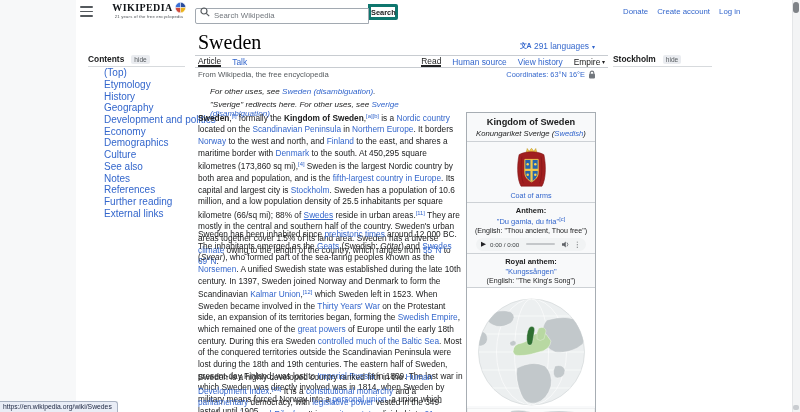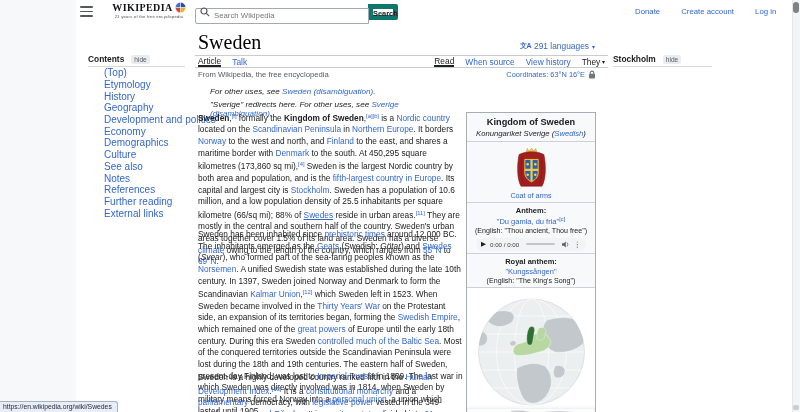--- a/index.html
+++ b/index.html
@@ -21,23 +21,23 @@
   .hamburger i { display:block; height:1.7px; background:#54595d; border-radius:1px; }
   .logo { left:107px; top:2px; width:84px; text-align:center; }
   .logo-row { display:flex; align-items:center; justify-content:center; gap:2px; }
   .wordmark { font-family:"Liberation Serif","DejaVu Serif",serif; font-weight:700; font-size:10px; letter-spacing:.4px; color:#101418; }
   .tagline { font-size:4.2px; letter-spacing:.2px; color:#4a4f54; margin-top:1px; }
   .searchbox { left:195px; top:4px; width:203px; height:16px; display:flex; }
   .search-wrap { position:relative; flex:1; }
   .search-wrap svg { position:absolute; left:5px; top:3px; }
   .search-input { width:100%; height:16px; border:1px solid #a2a9b1; border-radius:2px 0 0 2px; padding:0 2px 0 18px; font-size:7.8px; font-family:inherit; color:#202122; outline:none; }
   .search-input::placeholder { color:#72777d; }
-  .search-btn { width:30px; height:16px; border:5px solid #0f766e; margin-left:-1px; border-radius:0 2px 2px 0; background:#fff; font-weight:700; font-size:7.4px; font-family:inherit; color:#202122; cursor:pointer; }
+  .search-btn { width:30px; height:16px; border:3px solid #0f766e; margin-left:-1px; border-radius:0 2px 2px 0; background:#fff; font-weight:700; font-size:7.4px; font-family:inherit; color:#202122; cursor:pointer; }
   .userlinks { left:623px; top:7px; display:flex; gap:9px; font-size:7.8px; color:#3366cc; }
-  .userlinks span { cursor:pointer;margin-left:12px; }
+  .userlinks span { cursor:pointer; }
 
   
   .page-title { left:198px; top:31px; font-family:"Liberation Serif","DejaVu Serif",serif; font-weight:400; font-size:20px; color:#000; }
   .lang-btn { top:41px; right:205px; display:flex; align-items:center; gap:3px; color:#3366cc; font-size:8.4px; cursor:pointer;justify-content:center; }
   .lang-ico { font-size:7px; font-weight:700; letter-spacing:-0.5px; }
   .chev { font-size:6px; }
   .rule1 { left:195px; top:55px; width:413px; border-top:1px solid #c8ccd1; }
   .tabbar { left:198px; top:56px; width:407px; height:11px; display:flex; justify-content:space-between; font-size:8.4px; }
   .tabs { display:flex; gap:11px; }
   .tab { height:11px; display:flex; align-items:center; cursor:pointer; color:#3366cc; }
@@ -151,24 +151,24 @@
 
 <div class="abs rule1"></div>
 
 <div class="abs tabbar">
   <div class="tabs">
     <span class="tab sel">Article</span>
     <span class="tab">Talk</span>
   </div>
   <div class="tabs">
     <span class="tab sel">Read</span>
-    <span class="tab">When source</span>
+    <span class="tab">Human source</span>
     <span class="tab">View history</span>
     <span class="tab plain">
-      <span>They</span>
+      <span>Empire</span>
         <span class="chev">&nbsp;▾</span>
     </span>
   </div>
 </div>
 
 <div class="abs rule2"></div>
 
 <div class="abs subtitle">From Wikipedia, the free encyclopedia</div>
 <div class="abs coords">
   <span>Coordinates: 63°N 16°E</span>

